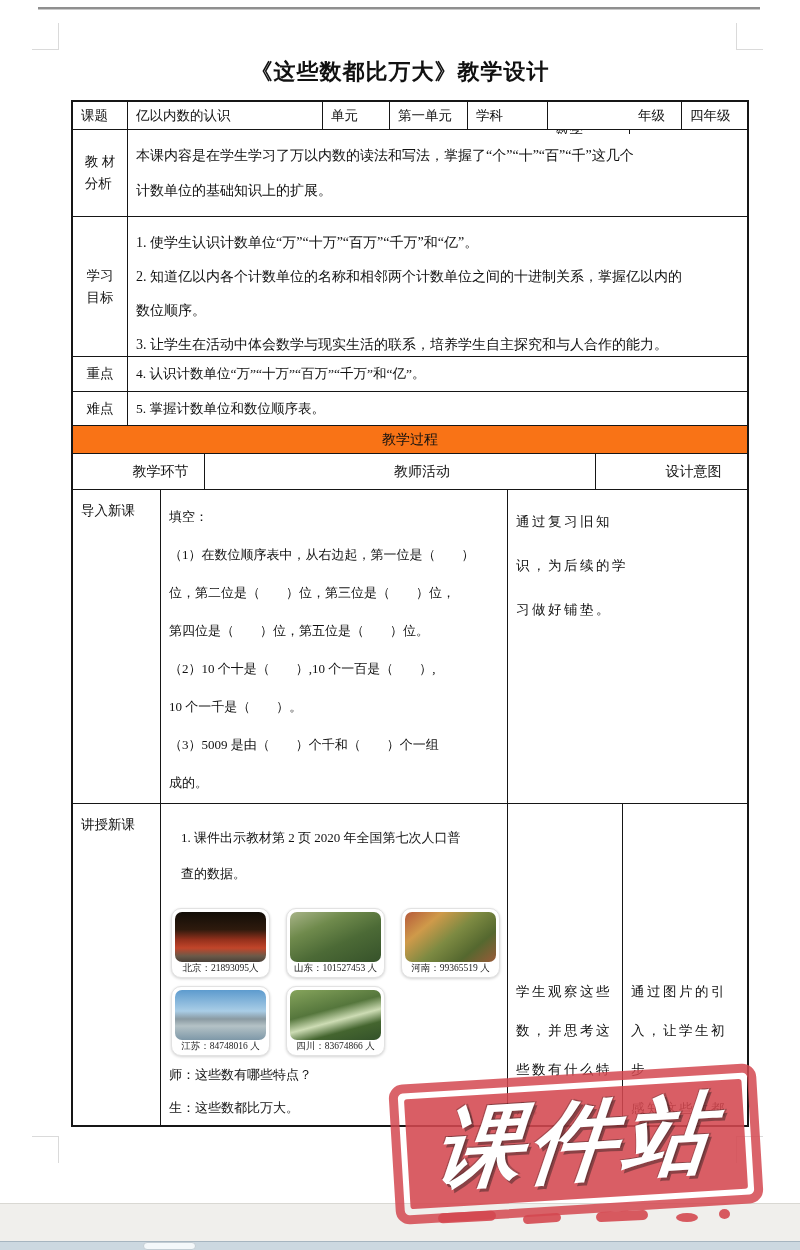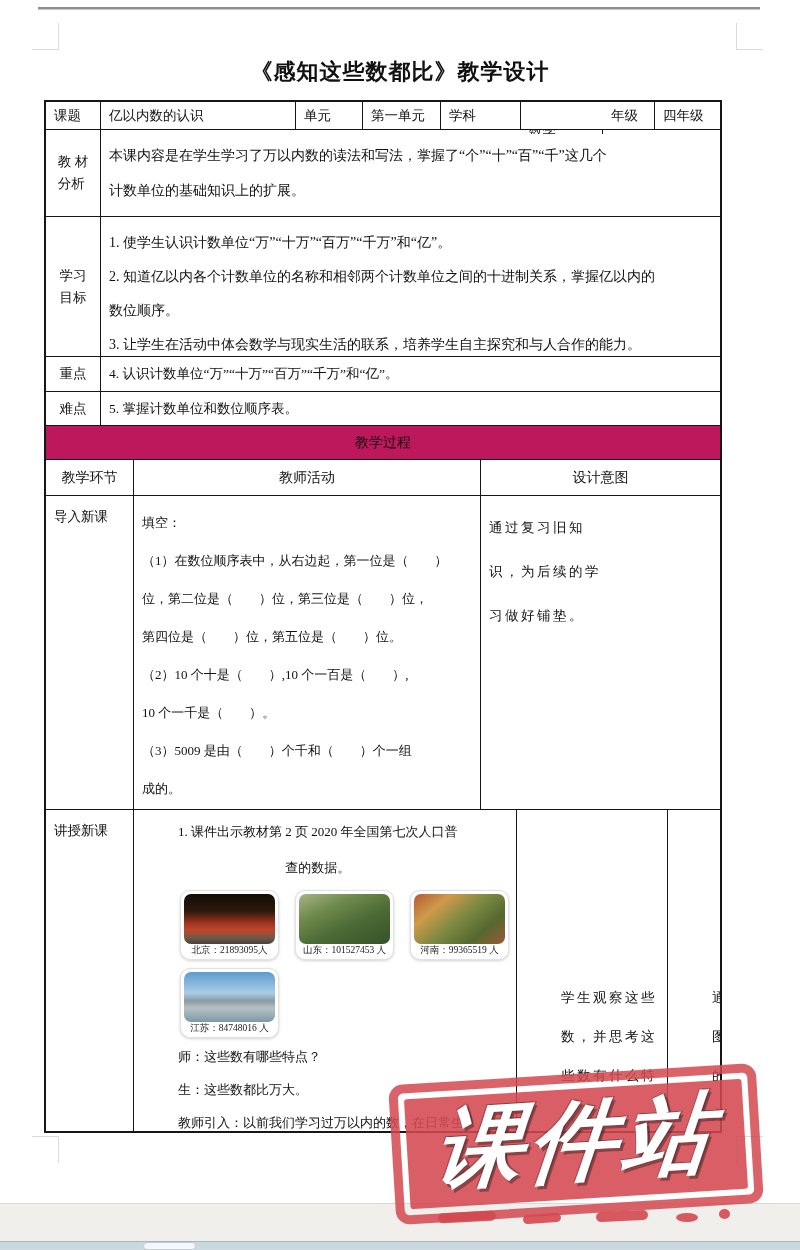--- a/index.html
+++ b/index.html
@@ -9,59 +9,59 @@
     font-family:"Liberation Serif","DejaVu Serif",serif;
   }
   .top-edge{position:absolute;left:38px;top:7px;width:722px;height:2px;background:#8f8f8f;border-bottom:1px solid #c9c9c9;}
   .mark{position:absolute;width:26px;height:26px;}
   .mark.tl{left:32px;top:23px;border-right:1px solid #dadada;border-bottom:1px solid #dadada;}
   .mark.tr{left:736px;top:23px;border-left:1px solid #dadada;border-bottom:1px solid #dadada;}
   .mark.bl{left:32px;top:1136px;border-right:1px solid #dadada;border-top:1px solid #dadada;}
   .mark.br{left:736px;top:1136px;border-left:1px solid #dadada;border-top:1px solid #dadada;}
   .doc-title{position:absolute;left:0;top:57px;width:100%;text-align:center;
     font-size:22px;font-weight:bold;letter-spacing:1px;}
-  .tbl{position:absolute;left:44px;top:100px;width:678px;border:2px solid #161616;box-sizing:border-box;background:#fff;}
+  .tbl{position:absolute;left:71px;top:100px;width:678px;border:2px solid #161616;box-sizing:border-box;background:#fff;}
   .trow{display:flex;box-sizing:border-box;border-bottom:1px solid #161616;}
   .trow.last{border-bottom:none;}
   .c{box-sizing:border-box;border-right:1px solid #161616;padding:2px 8px;font-size:13.5px;
      display:flex;align-items:center;overflow:hidden;}
   .c.endc{border-right:none;}
   .pre{white-space:pre-wrap;}
   .vlabel{justify-content:center;line-height:22px;}
   .stagec{align-items:flex-start;padding-top:12px;}
   .r1{height:28px;}
   .r2{height:87px;}
   .r3{height:140px;}
   .r4{height:35px;}
   .r5{height:34px;}
-  .r6{height:34px;background:#be185d;}
+  .r6{height:28px;background:#f97316;}
   .r6 .c{justify-content:center;font-size:14px;}
   .r7{height:36px;}
-  .r7 .c{justify-content:center;font-size:14px;}
+  .r7 .c{justify-content:center;font-size:14px;margin-left:44px;}
   .r8{height:314px;}
-  .r9{height:321px;gap:36px;}
+  .r9{height:321px;}
   .w-lab{width:55px;}
   .w-topic{width:195px;}
   .w-unitl{width:67px;}
   .w-unitv{width:78px;}
   .w-subl{width:80px;}
   .w-subv{width:82px;margin-top:28px;}
   .w-grdl{width:52px;}
   .grow{flex:1;}
   .w-stage{width:88px;}
   .w-teach{width:347px;}
   .w-stud{width:115px;}
   .content-2l{font-size:14px;line-height:35px;}
   .goals{font-size:14px;line-height:34px;align-items:flex-start;padding-top:9px;}
   .teach-fill{font-size:13px;line-height:38px;align-items:flex-start;padding-top:8px;}
   .mini{font-size:13.5px;letter-spacing:2.5px;line-height:44px;align-items:flex-start;padding-top:10px;}
   .mini.wide{letter-spacing:4.5px;}
   .mini.low{padding-top:168px;line-height:39px;}
   .teach-new{flex-direction:column;align-items:flex-start;padding-top:4px;font-size:13px;}
-  .intro{line-height:36px;margin:0;text-align:center;}
+  .intro{line-height:36px;margin:12px;}
   .dialog{line-height:33px;margin:2px 0 0 0;}
   .grid{display:grid;grid-template-columns:repeat(3,99px);gap:8px 16px;margin-top:4px;margin-left:2px;}
   .card{background:#fff;border:1px solid #e2e2e2;border-radius:10px;padding:3px 3px 2px;
         box-shadow:0 1px 3px rgba(0,0,0,0.18);}
   .photo{height:50px;border-radius:7px;}
   .cap{font-size:9.5px;line-height:13px;text-align:center;white-space:nowrap;letter-spacing:0;color:#1a1a1a;}
   .ph-beijing{background:linear-gradient(180deg,#120d07 0%,#2e1a0d 35%,#93301c 55%,#c2452a 72%,#6b5a49 88%,#4a4038 100%);}
   .ph-guangdong{background:linear-gradient(180deg,#5fa0d5 0%,#8fc0e4 40%,#cfe4f1 68%,#9fb0b6 82%,#8496a0 100%);}
   .ph-shandong{background:linear-gradient(155deg,#a8b488 0%,#6f8a4c 30%,#4c6a36 60%,#36522a 100%);}
   .ph-henan{background:linear-gradient(140deg,#b65a3a 0%,#cf9a4a 25%,#7d8a42 50%,#55682f 75%,#9a5a38 100%);}
@@ -89,21 +89,21 @@
 </style>
 </head>
 <body>
 
 <div class="top-edge"></div>
 <div class="mark tl"></div>
 <div class="mark tr"></div>
 <div class="mark bl"></div>
 <div class="mark br"></div>
 
-<div class="doc-title">《感知这些数都比》教学设计</div>
+<div class="doc-title">《这些数都比万大》教学设计</div>
 
 <div class="tbl">
 
   <div class="trow r1">
     <div class="c w-lab">课题</div>
     <div class="c w-topic">亿以内数的认识</div>
     <div class="c w-unitl">单元</div>
     <div class="c w-unitv">第一单元</div>
     <div class="c w-subl">学科</div>
     <div class="c w-subv">数学</div>
@@ -177,20 +177,24 @@
           <div class="cap">山东：101527453 人</div>
         </div>
         <div class="card">
           <div class="photo ph-henan"></div>
           <div class="cap">河南：99365519 人</div>
         </div>
         <div class="card">
           <div class="photo ph-jiangsu"></div>
           <div class="cap">江苏：84748016 人</div>
         </div>
+        <div class="card">
+          <div class="photo ph-sichuan"></div>
+          <div class="cap">四川：83674866 人</div>
+        </div>
       </div>
       <p class="dialog pre">师：这些数有哪些特点？
 生：这些数都比万大。
 教师引入：以前我们学习过万以内的数，在日常生</p>
     </div>
     <div class="c w-stud mini low pre">学生观察这些
 数，并思考这
 些数有什么特
 点。</div>
     <div class="c grow endc mini low pre">通过图片的引

